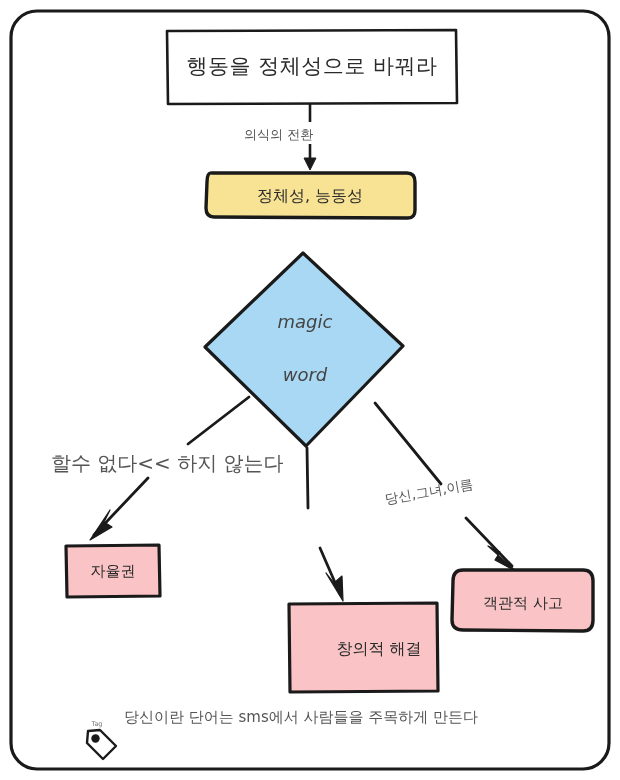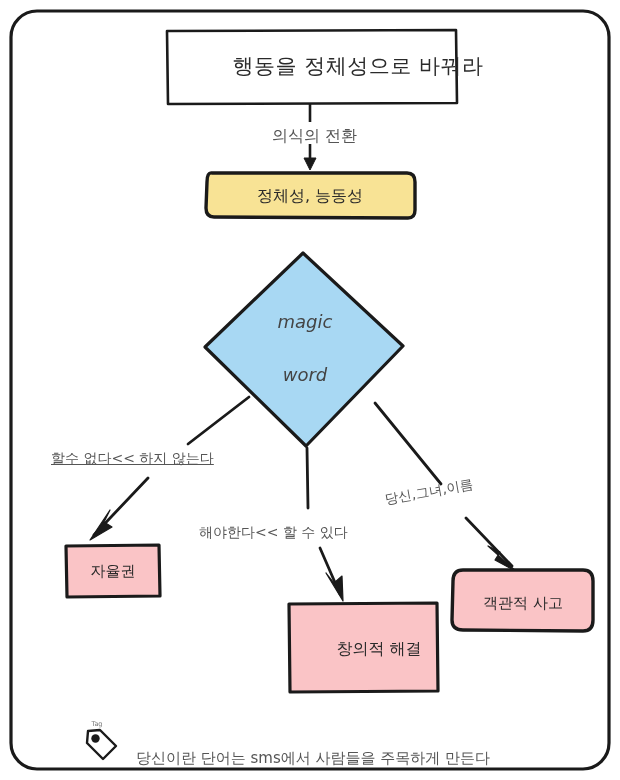--- a/index.html
+++ b/index.html
@@ -44,21 +44,20 @@
     white-space: pre;
     pointer-events: none;
   }
   #title-text {
     left: 168px;
     top: 30px;
     width: 288px;
     height: 72px;
     font-size: 21px;
     letter-spacing: 0.5px;
-    padding-left: 46px;
   }
   #identity-text {
     left: 208px;
     top: 176px;
     width: 204px;
     height: 40px;
     font-size: 16px;
   }
   #magic-text {
     left: 230px;
@@ -88,49 +87,47 @@
   }
   #objective-text {
     left: 455px;
     top: 575px;
     width: 136px;
     height: 56px;
     font-size: 15px;
     text-align: right;
   }
   #label-conversion {
-    left: 272px;
+    left: 244px;
     top: 126px;
-    font-size: 16px;
+    font-size: 13px;
   }
   #label-cannot {
     left: 51px;
     top: 450px;
-    font-size: 14px;
-    text-decoration: underline;
+    font-size: 20px;
   }
   #label-should {
     left: 199px;
     top: 524px;
     font-size: 14px;
   }
   #label-you {
     left: 385px;
     top: 491px;
     font-size: 13.5px;
     transform: rotate(-10deg);
     transform-origin: left center;
   }
   #footer {
     position: absolute;
     left: 78px;
-    top: 728px;
+    top: 708px;
     display: flex;
-    align-items: flex-end;
-    gap: 12px;
+    align-items: flex-start;
   }
   #footer-text {
     font-size: 15px;
     color: #555555;
     white-space: pre;
   }
 </style>
 </head>
 <body>
 
@@ -191,21 +188,20 @@
   <div class="node-text" id="autonomy-text">자율권</div>
 
   <div class="node-text" id="creative-text">창의적 해결</div>
 
   <div class="node-text" id="objective-text">객관적 사고</div>
 
   <div class="edge-label" id="label-conversion">의식의 전환</div>
 
   <div class="edge-label" id="label-cannot">할수 없다&lt;&lt; 하지 않는다</div>
 
-  <div class="edge-label" id="label-should">해야한다&lt;&lt; 할 수 있다</div>
 
   <div class="edge-label" id="label-you">당신,그녀,이름</div>
 
   <div id="footer">
     <div style="width:46px;height:40px;"></div>
     <div id="footer-text">당신이란 단어는 sms에서 사람들을 주목하게 만든다</div>
   </div>
 
 </div>
 

